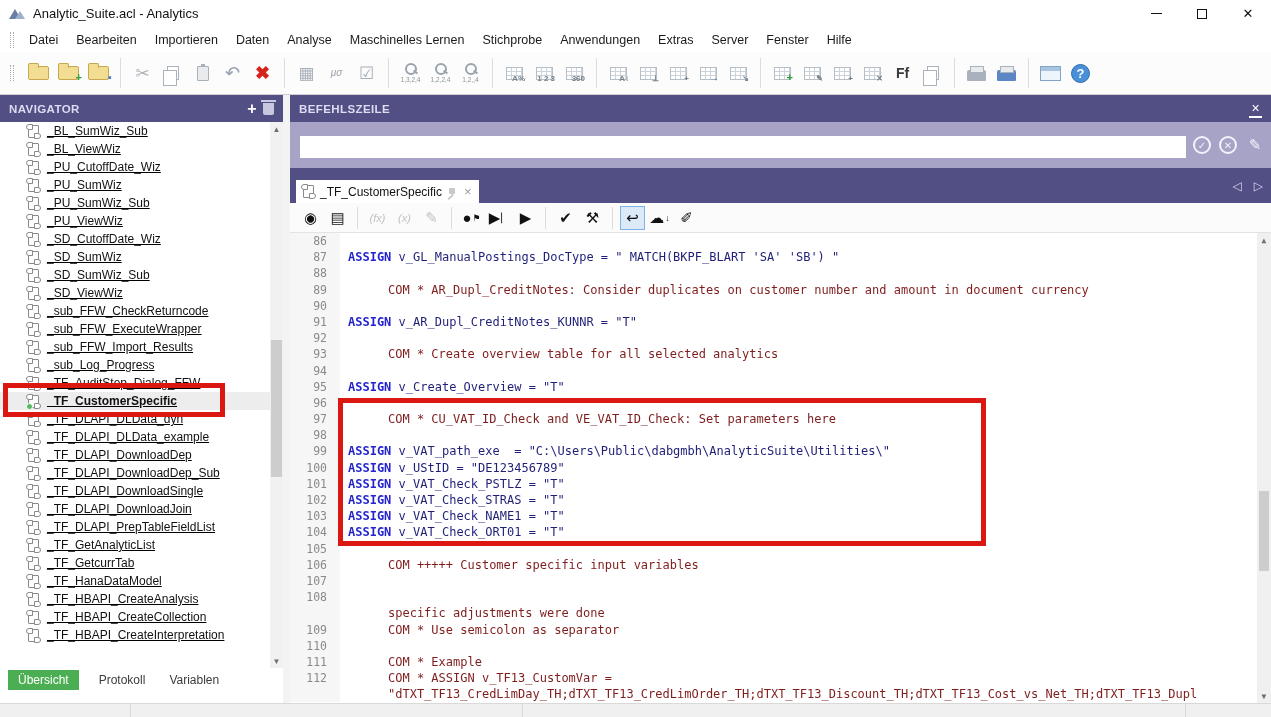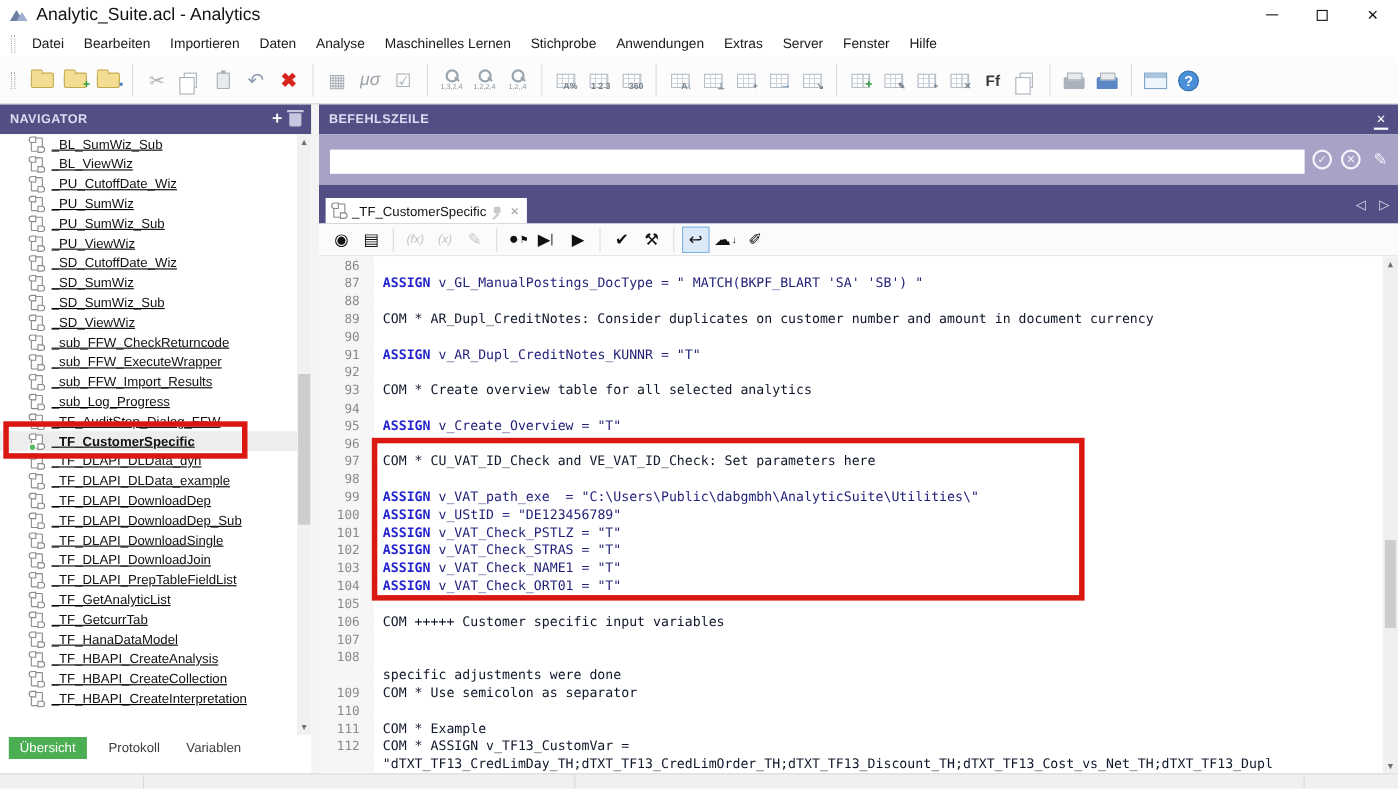--- a/index.html
+++ b/index.html
@@ -8,21 +8,21 @@
   #app { position:relative; width:1271px; height:717px; background:#fff; }
 
   
   .titlebar { position:absolute; left:0; top:0; width:1271px; height:27px;
               display:flex; align-items:center; background:#fff; }
   .logo-icon { width:17px; height:13px; position:relative; margin:0 7px 0 9px; }
   .logo-icon::before { content:""; position:absolute; left:0; bottom:1px;
     border-left:6px solid transparent; border-right:6px solid transparent; border-bottom:10px solid #6b7fa3; }
   .logo-icon::after { content:""; position:absolute; left:6px; bottom:1px;
     border-left:5px solid transparent; border-right:5px solid transparent; border-bottom:8px solid #9eb0cd; }
-  .title-text { font-size:16px; color:#111; }
+  .title-text { font-size:13px; color:#111; }
   .win-btns { margin-left:auto; display:flex; height:27px; }
   .win-btn { width:46px; height:27px; display:flex; align-items:center; justify-content:center; color:#111; }
   .glyph-min { width:11px; height:1px; background:#111; display:block; }
   .glyph-max { width:10px; height:10px; border:1px solid #111; display:block; }
   .glyph-close { font-size:13px; line-height:1; }
 
   
   .menubar { position:absolute; left:0; top:27px; width:1271px; height:25px;
              display:flex; align-items:center; background:#fff; padding-left:10px; }
   .grip { width:4px; height:16px; border-left:1px dotted #aaa; border-right:1px dotted #aaa; margin-right:6px; }
@@ -33,21 +33,21 @@
              display:flex; align-items:center; background:#fcfcfc;
              border-bottom:1px solid #cfcfcf; padding-left:10px; }
   .tb-group { display:flex; align-items:center; gap:3px; padding:0 5px; }
   .tb-sep { width:1px; height:30px; background:#dcdcdc; margin:0 3px; }
   .tb-btn { min-width:27px; height:32px; display:flex; flex-direction:column;
             align-items:center; justify-content:center; }
   .tb-glyph { font-size:17px; color:#a9b0b8; line-height:1; }
   .tb-glyph.red { color:#d6241c; font-size:18px; font-weight:bold; }
   .tb-glyph.undo { color:#93a0b2; font-size:18px; }
   .tb-glyph.dark { color:#3a3a3a; font-weight:bold; font-size:14px; }
-  .tb-glyph.small { font-size:16px; font-style:italic; color:#9aa2aa; }
+  .tb-glyph.small { font-size:10px; font-style:italic; color:#9aa2aa; }
   .icon-folder { width:21px; height:14px; background:#f2dd93; border:1px solid #c6a94e; border-radius:2px; position:relative; }
   .icon-folder::before { content:""; position:absolute; left:-1px; top:-4px; width:9px; height:4px;
                          background:#f2dd93; border:1px solid #c6a94e; border-bottom:none; border-radius:2px 2px 0 0; }
   .fold-badge { position:absolute; right:-4px; bottom:-4px; font-size:11px; font-weight:bold; line-height:1; }
   .icon-docs { width:12px; height:14px; border:1px solid #aab2bb; background:#fff; position:relative; }
   .icon-docs::before { content:""; position:absolute; left:-5px; top:3px; width:12px; height:14px;
                        border:1px solid #aab2bb; background:#fff; }
   .icon-clip { width:12px; height:15px; border:1px solid #a8b0b9; background:#e9ebee; border-radius:1px; position:relative; }
   .icon-clip::before { content:""; position:absolute; left:3px; top:-3px; width:4px; height:3px; background:#a8b0b9; }
   .icon-mag { position:relative; width:14px; height:13px; }
@@ -132,21 +132,21 @@
   .et-sep { width:1px; height:22px; background:#ddd; margin:0 5px; }
 
   .editor { position:relative; height:470px; background:#fff; overflow:hidden;
             font-family:"DejaVu Sans Mono", monospace; font-size:12px; }
   .code-row { display:flex; height:16.2px; line-height:16.2px; white-space:pre; }
   .ln { width:50px; padding-right:13px; text-align:right; color:#8a8a8a; background:#f6f6f6;
         flex:none; font-size:11.5px; }
   .ct { padding-left:8px; }
   .kw  { color:#2424cf; font-weight:bold; }
   .code{ color:#1f1f78; }
-  .com { color:#0f172a; }
+  .com { color:#7f1d1d;margin-left:40px; }
   .ed-scroll { position:absolute; right:0; top:0; width:14px; height:470px; background:#f0f0f0; }
 
   
   .red-box { position:absolute; border:5px solid #da1710; z-index:50; pointer-events:none; }
   .red1 { left:3px; top:383px; width:222px; height:34px; }
   .red2 { left:338px; top:398px; width:648px; height:148px; }
 
   
   .statusbar { position:absolute; left:0; top:703px; width:1271px; height:14px; background:#f0f0f0;
                border-top:1px solid #d9d9d9; display:flex; }

